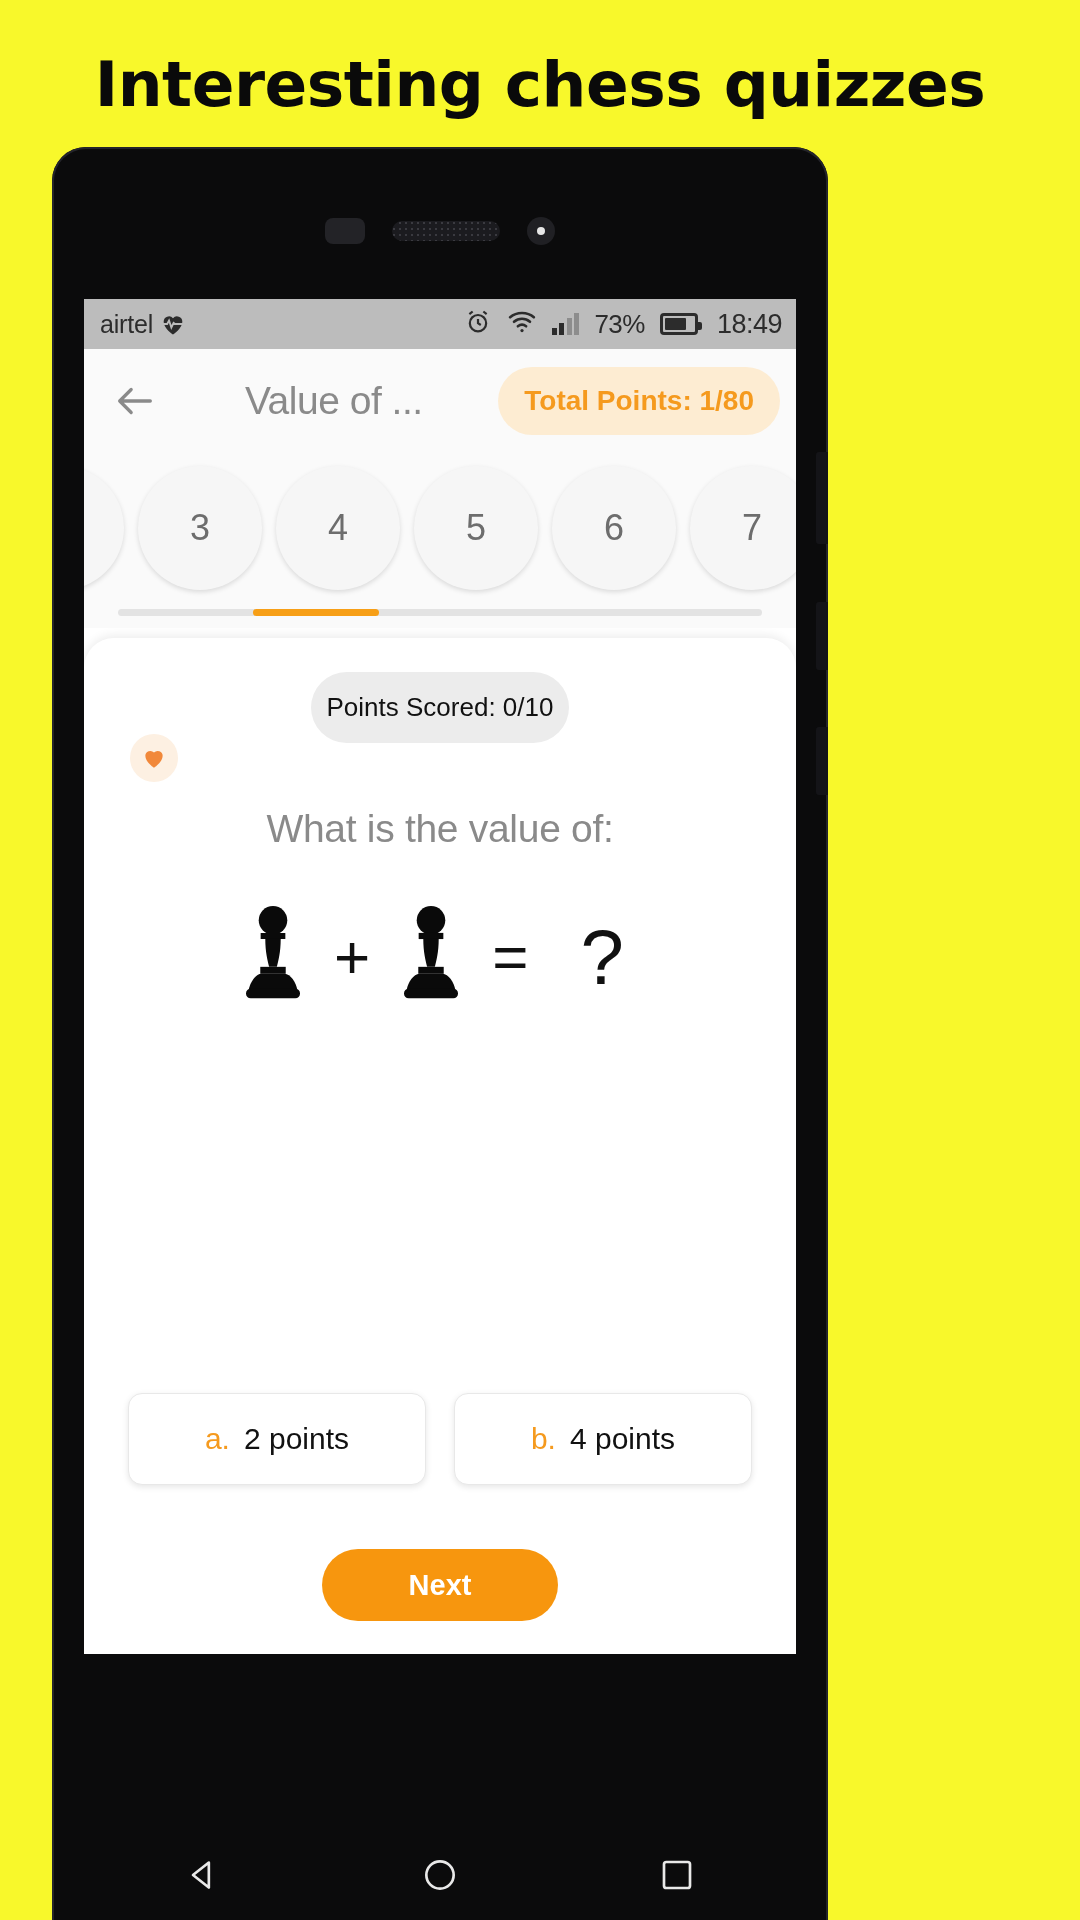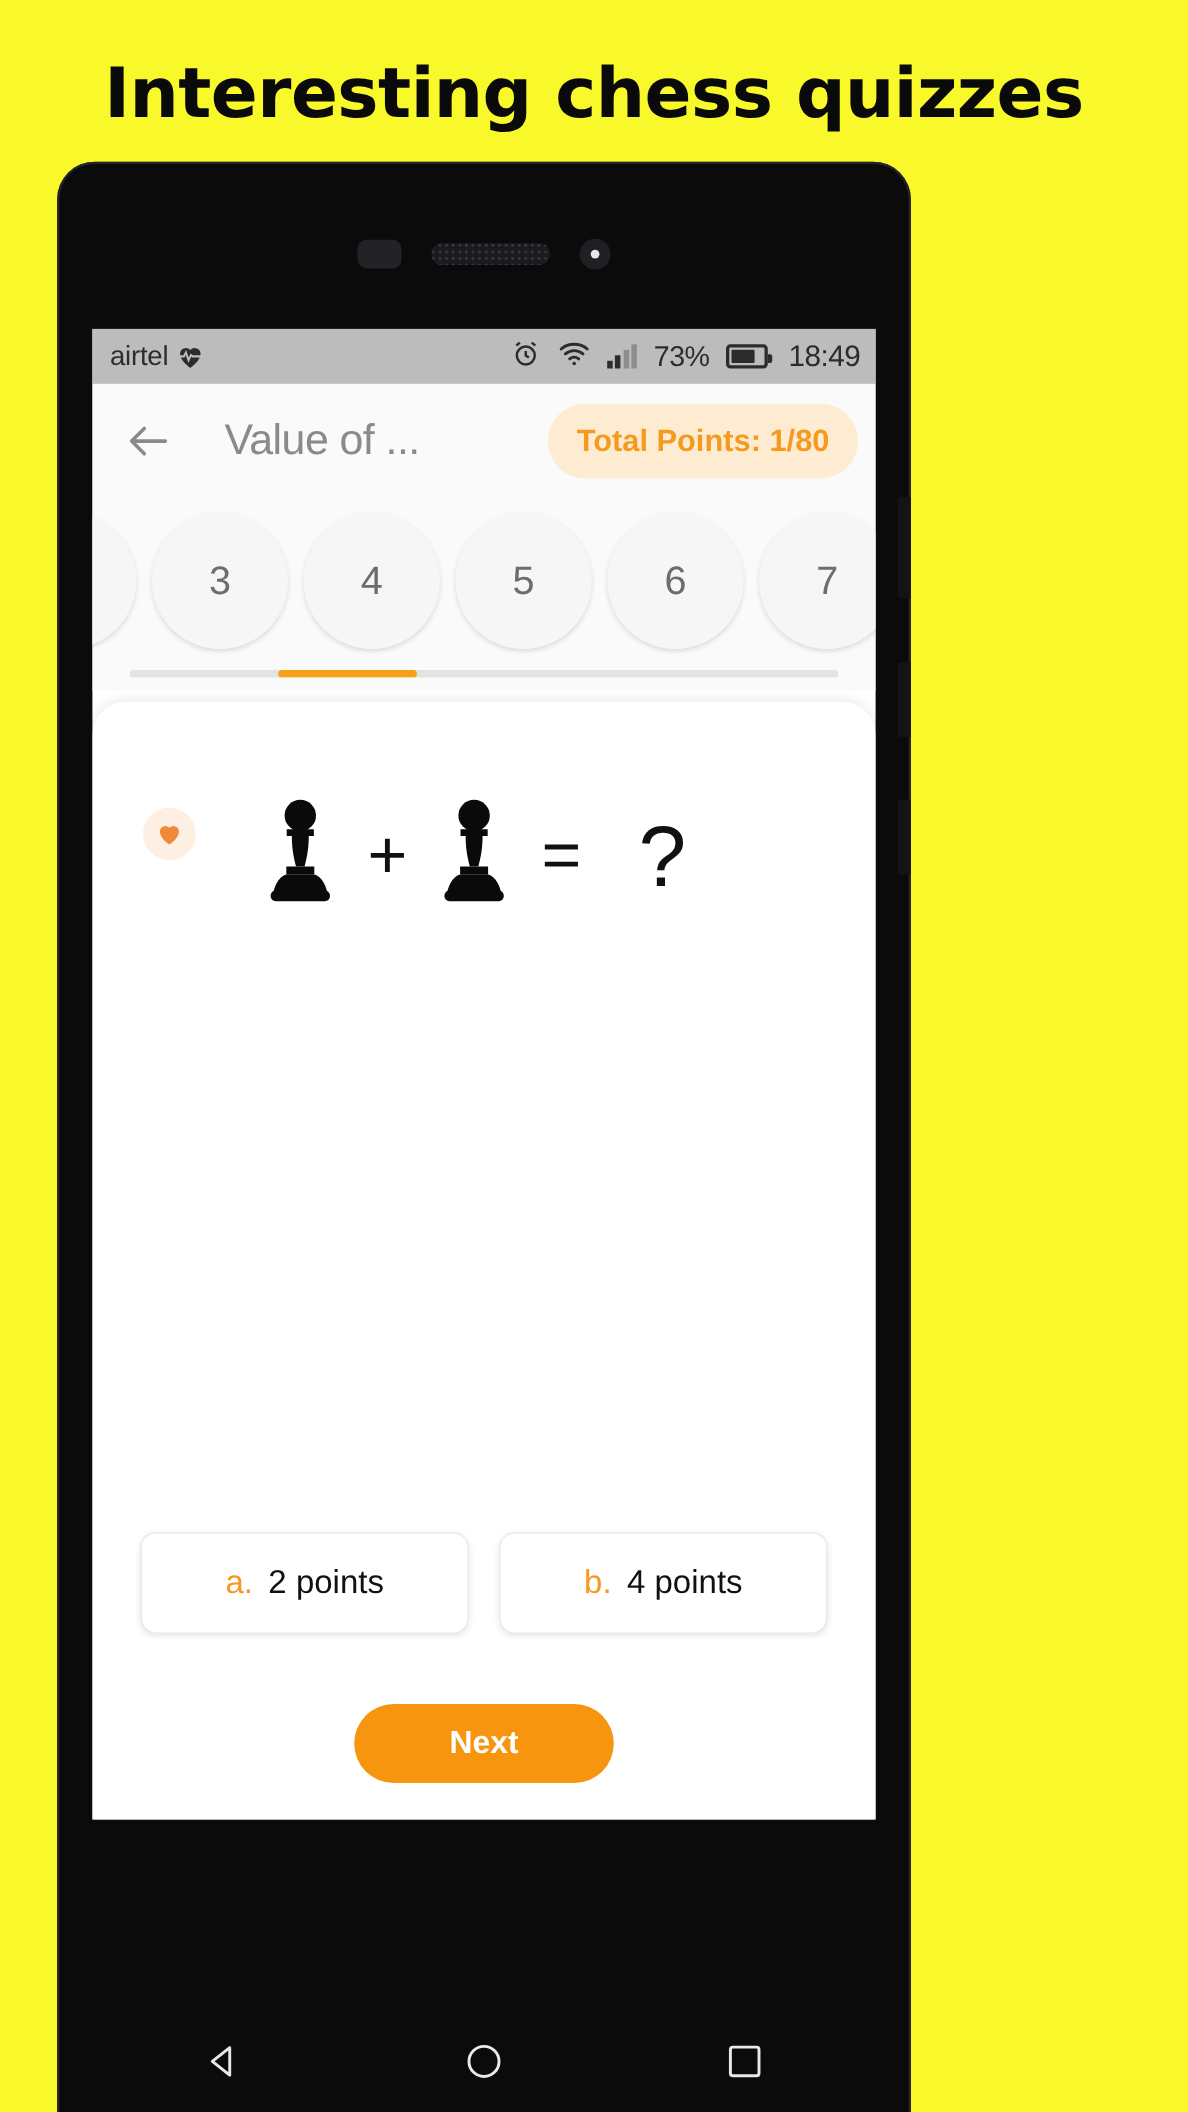--- a/index.html
+++ b/index.html
@@ -102,21 +102,21 @@
   }
   .battery::after {
     content:""; position: absolute; right: -7px; top: 6px;
     width: 4px; height: 8px; background: #2c2c2c; border-radius: 0 2px 2px 0;
   }
   .battery i { display:block; height: 100%; width: 76%; background: #2c2c2c; border-radius: 1px; }
 
   
   .appbar {
     height: 104px; background: #fafafa;
-    display: flex; align-items: center; padding: 0 16px 0 28px;
+    display: flex; align-items: center; padding: 0 16px 0 28px; gap: 41px;
   }
   .back-arrow { width: 46px; height: 46px; flex: 0 0 auto; }
   .appbar-title {
     font-size: 39px; color: #8a8a8a; margin-left: 46px;
     letter-spacing: -0.5px; white-space: nowrap;
   }
   .total-points {
     margin-left: auto;
     background: #fdecd2; color: #f59a1e;
     font-size: 28px; font-weight: bold;
@@ -304,27 +304,29 @@
         <div class="circ">7</div>
 
       </div>
       <div class="progress">
           <i></i>
         </div>
     </div>
 
     <div class="quiz-card">
 
+      <div class="score-pill">Points Scored: 0/10</div>
 
       <div class="heart-badge">
         <svg width="26" height="26" viewBox="0 0 24 24" fill="#f1883a">
           <path d="M12 21s-8-5.2-8-11a4.6 4.6 0 018-3 4.6 4.6 0 018 3c0 5.8-8 11-8 11z"></path>
         </svg>
       </div>
 
+      <div class="question">What is the value of:</div>
 
       <div class="equation">
         <span class="pawn">
           <svg width="78" height="108" viewBox="0 0 40 56" fill="#0a0a0a">
             <circle cx="20" cy="9" r="7.4"></circle>
             <path d="M13.6 15.5h12.8v3.2h-12.8z"></path>
             <path d="M16 18.5h8c0 7-1.2 11.4-2 14.6h-4c-.8-3.2-2-7.6-2-14.6z"></path>
             <path d="M13.4 33.1h13.2v3.6H13.4z"></path>
             <path d="M14 36.7h12c3 0 6 4.6 6.6 8.3H7.4C8 41.3 11 36.7 14 36.7z"></path>
             <rect x="6" y="44.4" width="28" height="5" rx="2.4"></rect>

